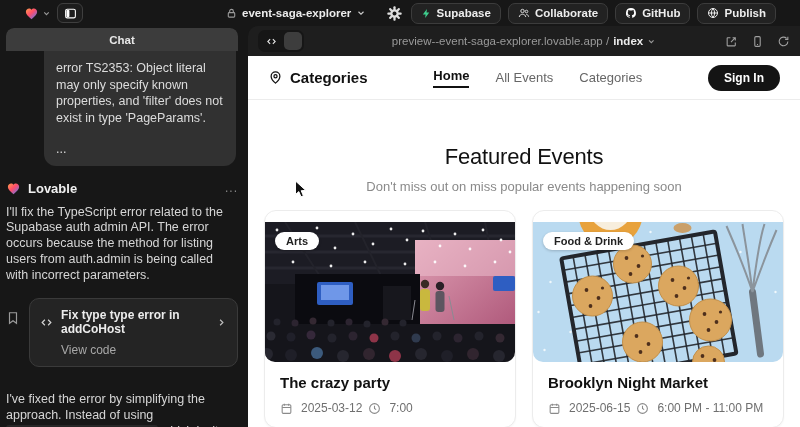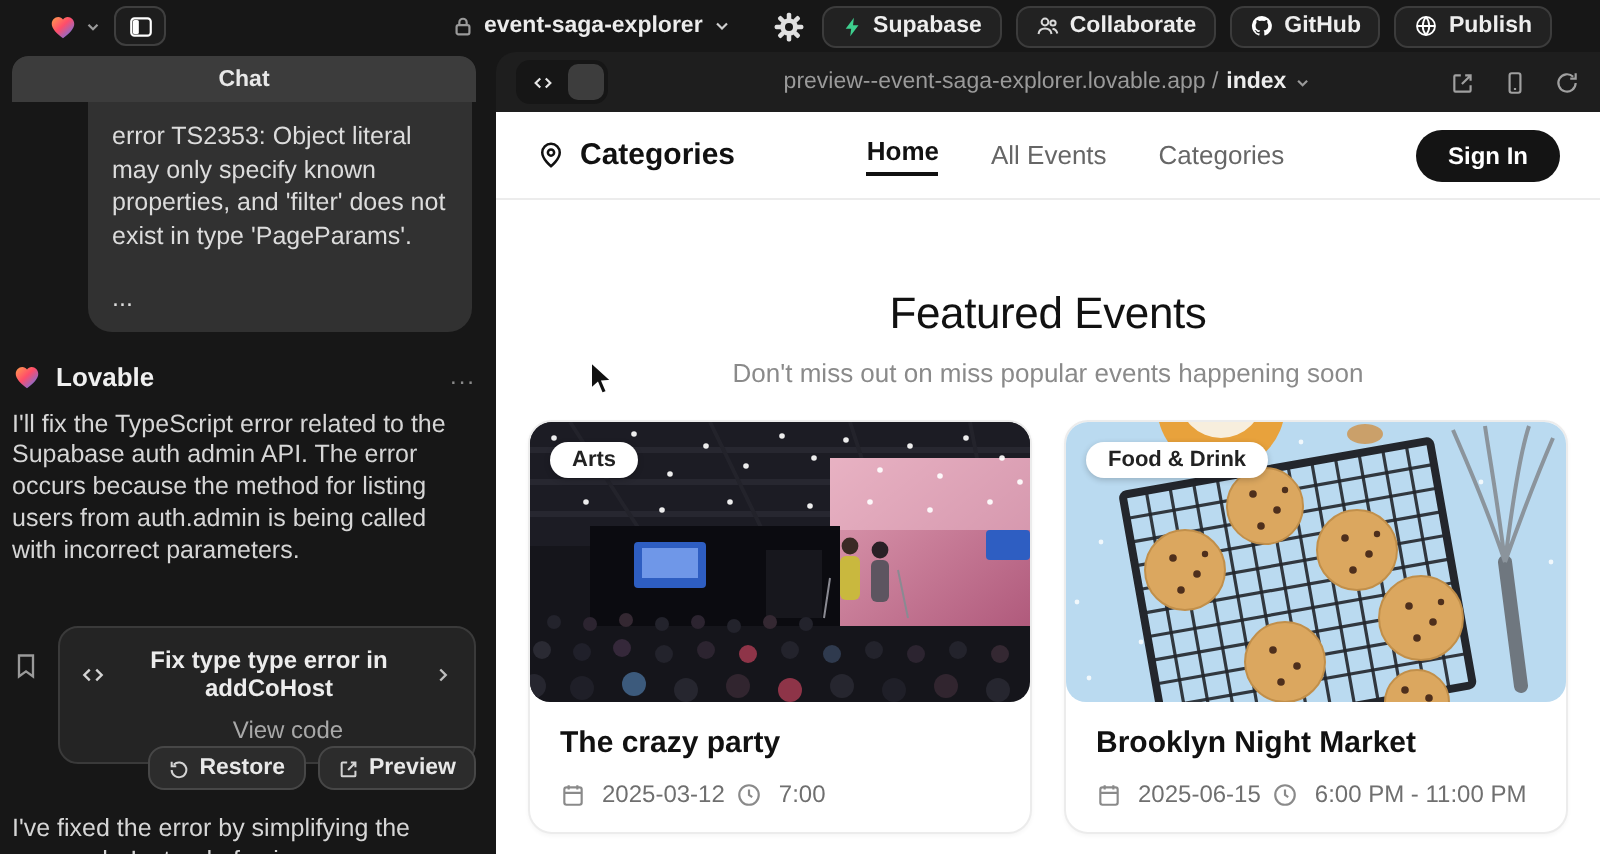--- a/index.html
+++ b/index.html
@@ -32,21 +32,21 @@
   .tab.active { background:#3c3c3c; border-radius:8px 8px 0 0; color:#e8e8e8; font-weight:600; }
   .bubble { margin:0 2px 0 38px; background:#313131; border-radius:0 0 12px 12px; padding:9px 12px 8px;
     color:#dcdcdc; font-size:12.5px; line-height:16.5px; }
   .bubble .dots { margin-top:15px; color:#dcdcdc; }
   .lov-row { margin-top:15px; display:flex; align-items:center; gap:7px; }
   .lov-name { font-size:13px; font-weight:700; color:#f0f0f0; }
   .lov-menu { margin-left:auto; color:#8a8a8a; font-size:12px; letter-spacing:1px; }
   .msg { margin-top:9px; font-size:12.5px; line-height:15.8px; color:#d6d6d6; }
   .code { font-family:"DejaVu Sans Mono", monospace; font-size:11px; color:#d4d4d4;
     background:rgba(255,255,255,.07); padding:0 3px; border-radius:3px; }
-  .tool-wrap { margin-top:30px; display:flex; gap:9px; position:relative;text-align:center; }
+  .tool-wrap { margin-top:15px; display:flex; gap:9px; position:relative; }
   .tool-card { flex:1; background:#242424; border:1px solid #3a3a3a; border-radius:10px; padding:9px 10px; }
   .tc-row1 { display:flex; align-items:center; gap:8px; }
   .tc-title { flex:1; font-size:12px; font-weight:600; color:#ececec; }
   .tc-row2 { margin-top:7px; margin-left:21px; font-size:12px; color:#a8a8a8; }
   .float-btns { position:absolute; right:0; bottom:-13px; display:flex; gap:6px; }
   .sm-btn { display:flex; align-items:center; gap:5px; background:#2c2c2c; border:1px solid #474747;
     border-radius:8px; padding:4px 9px; font-size:11.5px; font-weight:600; color:#e8e8e8; }
   .outro { margin-top:25px; }
 
   
@@ -67,21 +67,21 @@
   .site-nav { margin:0 auto; display:flex; gap:26px; font-size:13px; align-items:center; }
   .nav-item { color:#666; }
   .nav-item.active { color:#111; font-weight:600; border-bottom:2px solid #111; padding-bottom:3px; }
   .signin { background:#141414; color:#fff; border-radius:999px; padding:6px 16px; font-size:12px; font-weight:600; }
   .hero { text-align:center; padding-top:44px; }
   .hero h1 { font-size:22px; font-weight:400; letter-spacing:-.2px; }
   .hero p { margin-top:9px; font-size:13px; color:#8a8a8a; }
   .cards { margin:16px 16px 0; display:grid; grid-template-columns:1fr 1fr; gap:16px; }
   .card { border:1px solid #ececec; border-radius:12px; background:#fff; overflow:hidden;
     box-shadow:0 1px 2px rgba(0,0,0,.04); }
-  .media { height:140px; position:relative; border-radius:0 0 10px 10px; overflow:hidden; }
+  .media { height:140px; position:relative; border-radius:0 0 10px 10px; overflow:hidden;margin-top:11px; }
   .media svg { width:100%; height:100%; }
   .badge { position:absolute; top:10px; left:10px; background:#fff; border-radius:999px; padding:3px 11px;
     font-size:11px; font-weight:700; color:#222; box-shadow:0 1px 3px rgba(0,0,0,.2); }
   .card-body { padding:12px 15px; }
   .card-title { font-size:15px; font-weight:700; color:#111; }
   .meta { margin-top:10px; display:flex; gap:6px; }
   .meta-row { display:flex; align-items:center; gap:8px; font-size:12px; color:#6f6f6f; }
   .meta-row svg { color:#8a8a8a; flex:none; }
 
   .cursor { position:absolute; left:294px; top:180px; z-index:50; pointer-events:none; }
@@ -245,40 +245,20 @@
               </svg>
           </span>
           <span class="tc-title">Fix type type error in addCoHost</span>
           <span>
             <svg width="11" height="11" viewBox="0 0 24 24" fill="none" stroke="#bdbdbd" stroke-width="2.6">
                 <path d="m9 6 6 6-6 6"></path>
               </svg>
           </span>
         </div>
         <div class="tc-row2">View code</div>
-      </div>
-      <div class="float-btns">
-        <div class="sm-btn">
-          <span>
-            <svg width="11" height="11" viewBox="0 0 24 24" fill="none" stroke="#d4d4d4" stroke-width="2.2">
-                <path d="M4 13a8 8 0 1 0 2.3-5.7"></path>
-                <path d="M4 4v5h5"></path>
-              </svg>
-          </span>
-          <span>Restore</span>
-        </div>
-        <div class="sm-btn">
-          <span>
-            <svg width="11" height="11" viewBox="0 0 24 24" fill="none" stroke="#d4d4d4" stroke-width="2.2">
-                <path d="M14 5h5v5M19 5l-8 8"></path>
-                <path d="M19 14v5a1 1 0 0 1-1 1H5a1 1 0 0 1-1-1V6a1 1 0 0 1 1-1h5"></path>
-              </svg>
-          </span>
-          <span>Preview</span>
-        </div>
       </div>
     </div>
 
     <div class="msg outro">
       <span>I've fixed the error by simplifying the approach. Instead of using </span><span class="code">auth.admin.listUsers()</span><span> which isn't properly implemented or accessible in the current Supabase client setup, I'm now directly searching for users in the </span>
     </div>
   </div>
 
   <div class="preview">
     <div class="pv-toolbar">

